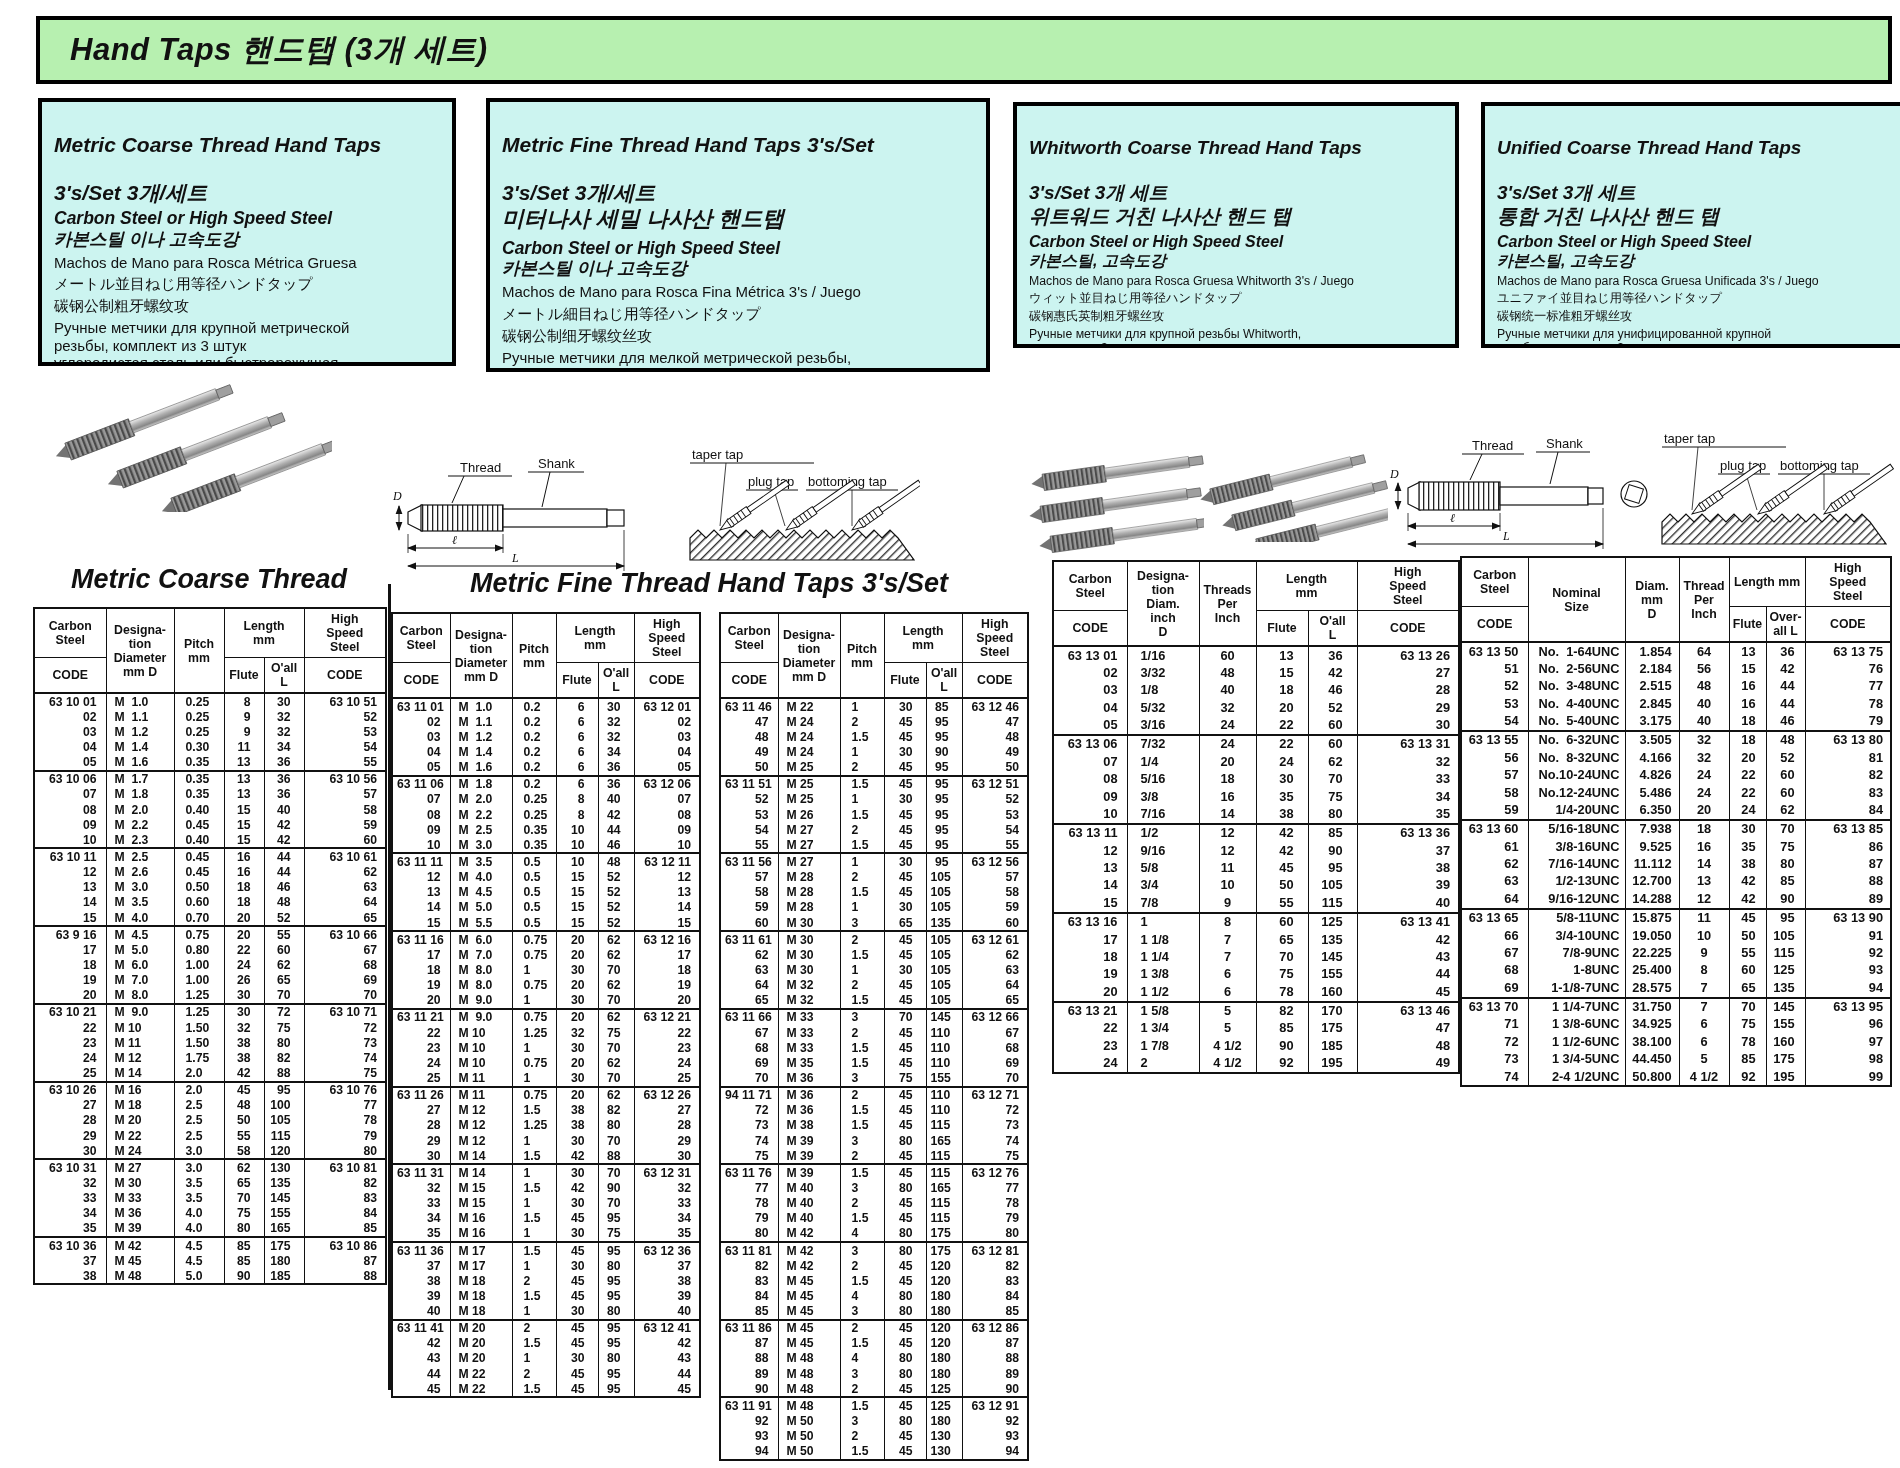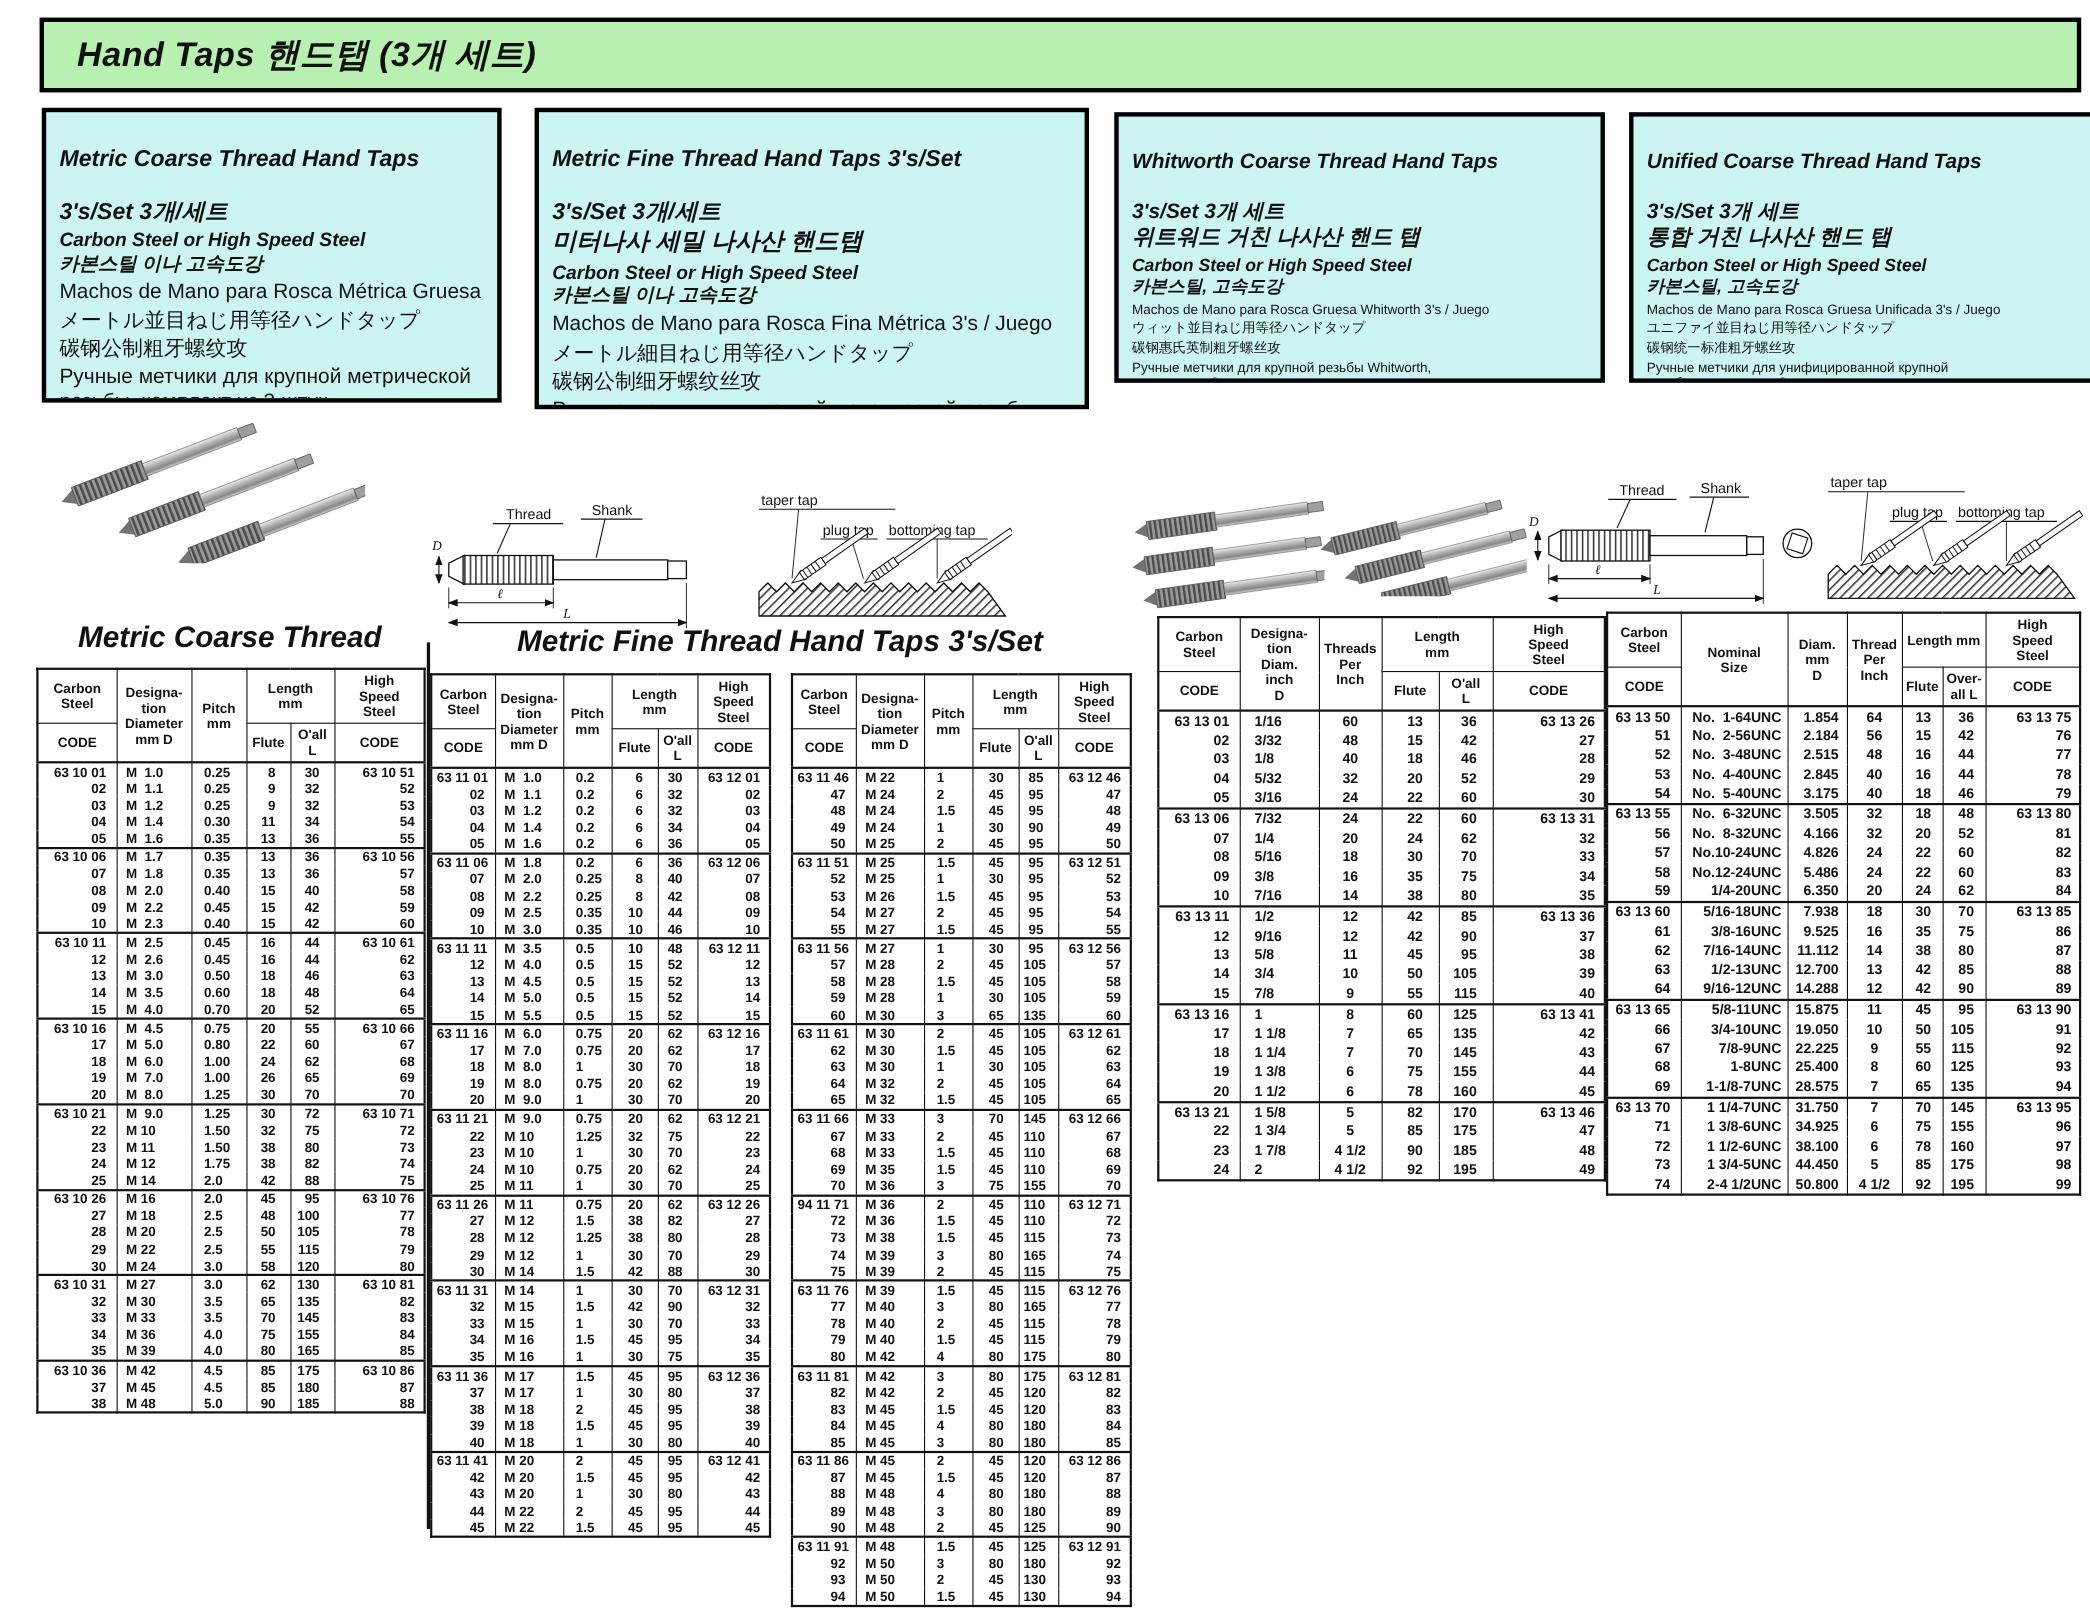--- a/index.html
+++ b/index.html
@@ -15,21 +15,21 @@
   .pbox{position:absolute;background:#ccf4f0;border:4px solid #000;box-sizing:border-box;
         padding:7px 12px;overflow:hidden;}
   #box0{left:38px;top:98px;width:418px;height:268px;}
   #box1{left:486px;top:98px;width:504px;height:274px;}
   #box2{left:1013px;top:102px;width:446px;height:246px;}
   #box3{left:1481px;top:102px;width:431px;height:246px;}
   .bt1{font-style:italic;font-weight:bold;font-size:21px;line-height:1.13;margin-top:24px;}
   .bt2{font-style:italic;font-weight:bold;font-size:22px;line-height:1.35;}
   .bs1{font-style:italic;font-weight:bold;font-size:17.5px;margin-top:4px;line-height:1.15;}
   .bs2{font-style:italic;font-weight:bold;font-size:17.5px;line-height:1.2;}
-  .bl{font-size:19px;margin-top:5px;line-height:1.12;}
+  .bl{font-size:15px;margin-top:5px;line-height:1.12;}
   .ru{white-space:pre-line;margin-top:4px;line-height:1.18;}
   .bref{font-style:italic;font-weight:bold;font-size:14.5px;text-align:center;margin-top:2px;}
   #box2 .bt1,#box3 .bt1{font-size:19px;}
   #box2 .bt2,#box3 .bt2{font-size:20px;line-height:1.25;}
   #box2 .bs1,#box3 .bs1,#box2 .bs2,#box3 .bs2{font-size:16px;}
   #box2 .bl,#box3 .bl{font-size:12.3px;margin-top:4px;}
   #box2 .ru,#box3 .ru{line-height:1.12;}
 
   
   .tbl-title{position:absolute;font-style:italic;font-weight:bold;font-size:27px;text-align:center;}
@@ -436,21 +436,21 @@
           <td class="c0">15</td>
           <td class="c1">M  4.0</td>
           <td class="c2">0.70</td>
           <td class="c3">20</td>
           <td class="c4">52</td>
           <td class="c5">65</td>
         </tr>
       </tbody>
       <tbody>
         <tr>
-          <td class="c0">63 10 16</td>
+          <td class="c0">63 9 16</td>
           <td class="c1">M  4.5</td>
           <td class="c2">0.75</td>
           <td class="c3">20</td>
           <td class="c4">55</td>
           <td class="c5">63 10 66</td>
         </tr>
         <tr>
           <td class="c0">17</td>
           <td class="c1">M  5.0</td>
           <td class="c2">0.80</td>

